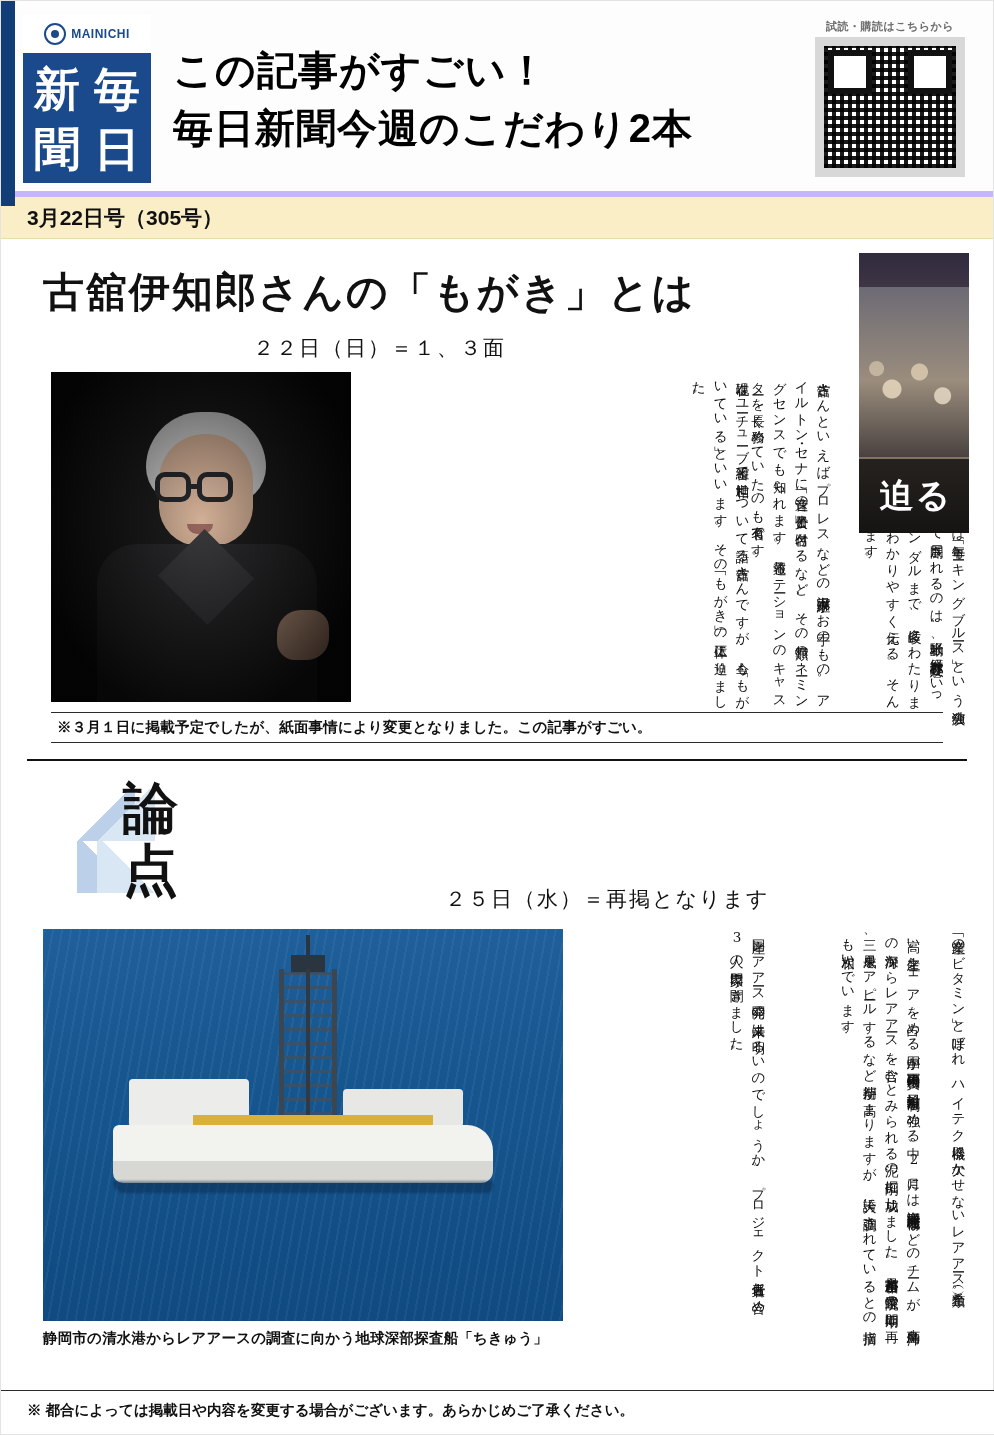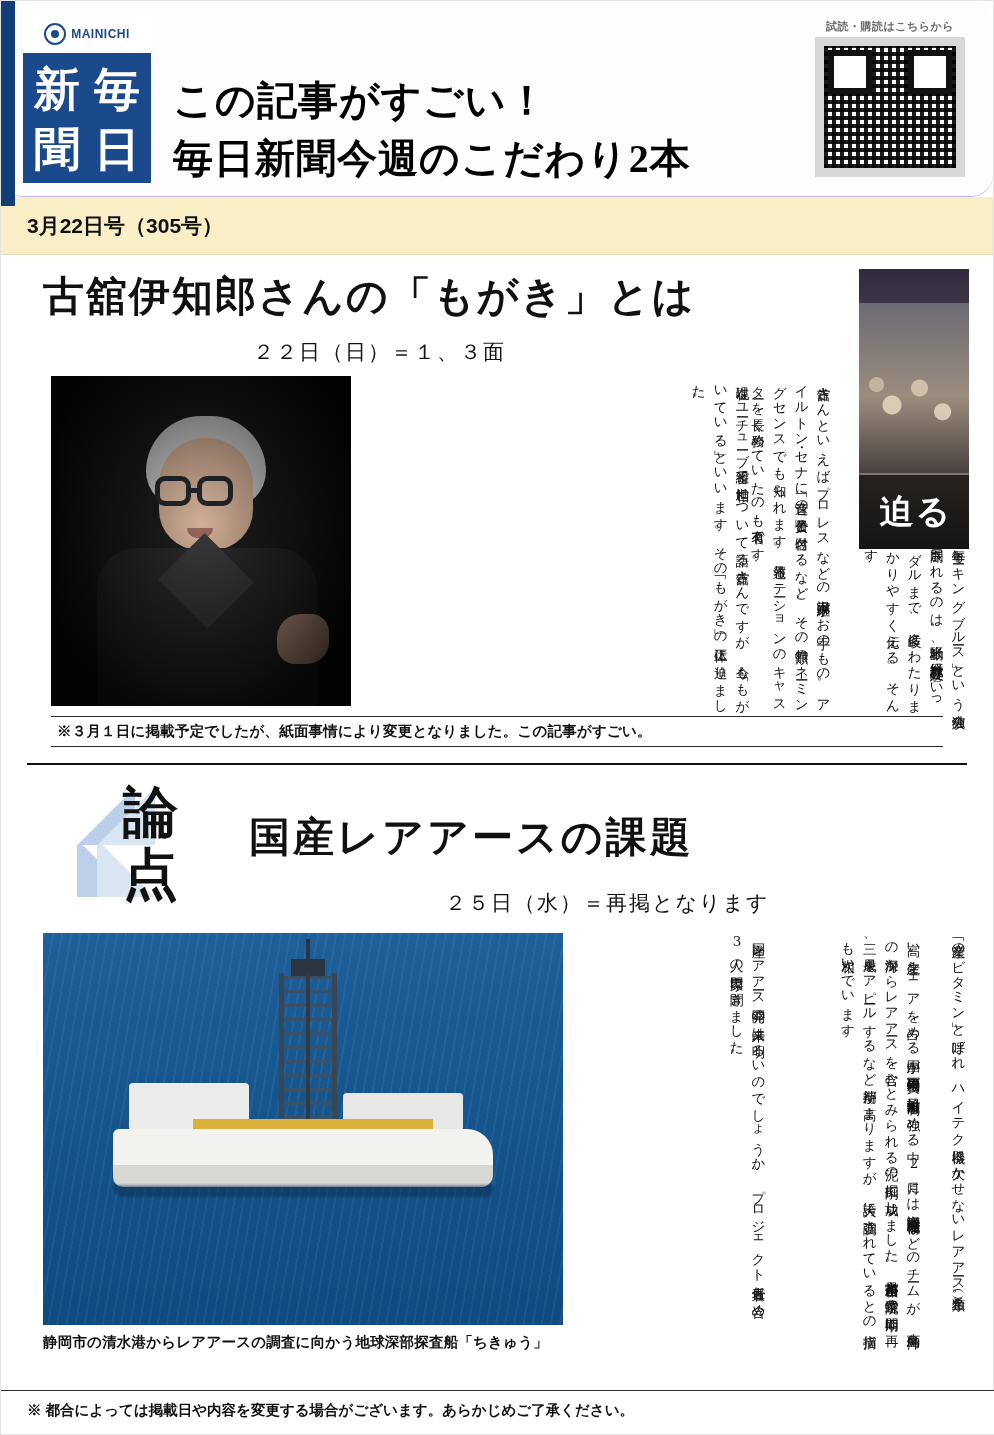--- a/index.html
+++ b/index.html
@@ -19,22 +19,21 @@
     position: relative;
     background: #fff;
     border: 1px solid #e3e3e3;
   }
 
   
   .header {
     position: relative;
     height: 196px;
     background: #fdfdfd;
-    border-bottom: 1px solid #c4b5fd;
-    border-radius: 22px;
+    border-bottom: 6px solid #c4b5fd;
   }
   .header-left-bar {
     position: absolute;
     left: 0; top: 0;
     width: 14px; height: 205px;
     background: #123e78;
   }
   .logo-box {
     position: absolute;
     left: 22px; top: 14px;
@@ -91,27 +90,26 @@
     display: flex; align-items: center; justify-content: center;
   }
   .k1 { grid-column: 2; grid-row: 1; }
   .k2 { grid-column: 1; grid-row: 1; }
   .k3 { grid-column: 2; grid-row: 2; }
   .k4 { grid-column: 1; grid-row: 2; }
 
   .header-title {
     position: absolute;
     left: 172px; top: 40px;
-    font-family: Liberation Serif, serif;
+    font-family: Liberation Sans, sans-serif;
     font-weight: bold;
     font-size: 40px;
     line-height: 1.45;
     letter-spacing: 1px;
     color: #000;
-    margin-top: 31px;
   }
   .header-title div { white-space: nowrap; }
 
   .qr-wrap {
     position: absolute;
     right: 24px; top: 18px;
     width: 158px;
     text-align: center;
   }
   .qr-label {
@@ -140,42 +138,42 @@
     position: absolute;
     width: 32px; height: 32px;
     border: 6px solid #111;
     background: #fff;
   }
   .qr-inner::before { left: 4px; top: 4px; }
   .qr-inner::after { right: 4px; top: 4px; }
 
   
   .issue-bar {
-    height: 58px;
+    height: 42px;
     background: #faeec6;
     display: flex;
     align-items: center;
     padding: 0 26px;
     border-bottom: 1px solid #e9dcae;
   }
   .issue-no {
     font-weight: bold;
     font-size: 21px;
     color: #111;
   }
   .issue-credit {
     margin-left: auto;
     font-size: 15px;
     color: #222;
   }
 
   
   .art1 {
     position: relative;
-    padding: 4px 24px 0 24px;
+    padding: 16px 24px 0 24px;
   }
   .art1-head {
     display: flex;
     align-items: flex-start;
   }
   .art1-title {
     font-family: "DejaVu Serif", serif;
     font-weight: bold;
     font-size: 41px;
     letter-spacing: 2px;
@@ -577,23 +575,20 @@
   </div>
 
   <div class="divider"></div>
 
   <div class="art2">
     <div class="art2-head">
       <div class="ronten">
         <div class="ronten-chev"></div>
         <div class="ronten-chev2"></div>
         <div class="ronten-text">論<br>点</div>
-      </div>
-      <div>
-        <div class="art2-title">国産レアアースの課題</div>
       </div>
     </div>
     <div class="art2-sub">２５日（水）＝再掲となります</div>
 
     <div class="art2-body">
       <div>
         <div class="photo2">
           <div class="sea-shimmer"></div>
           <div class="derrick-mast"></div>
           <div class="derrick-top"></div>

